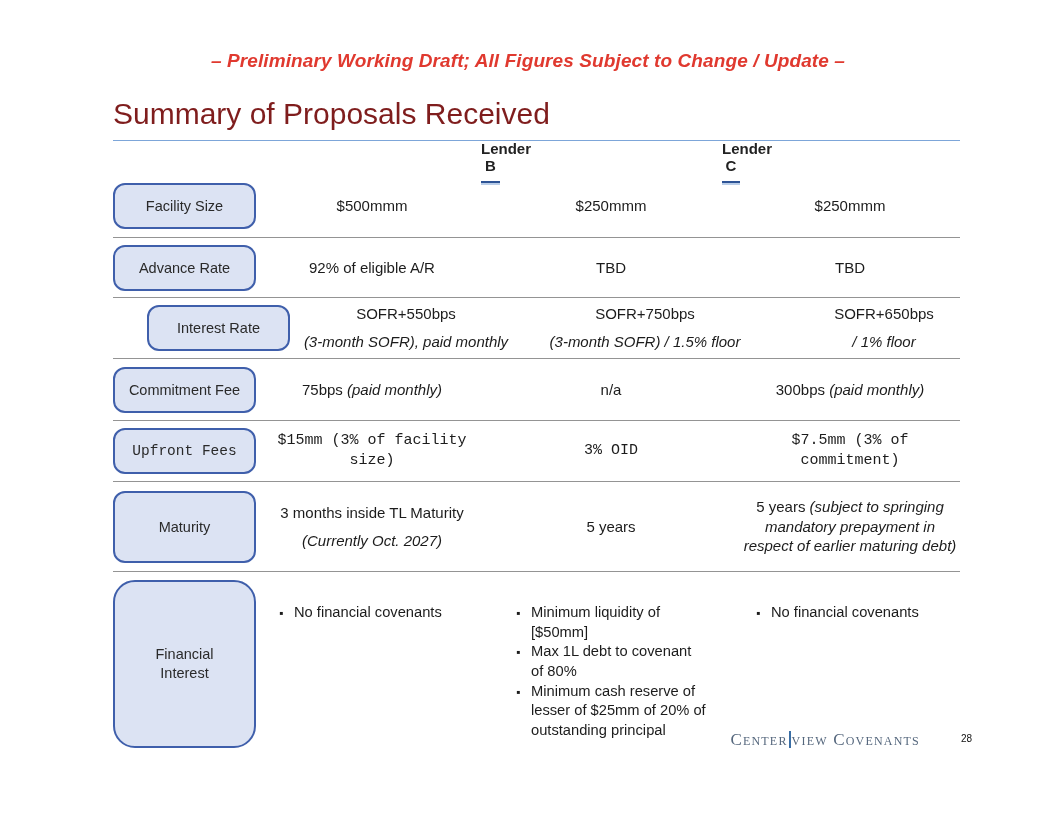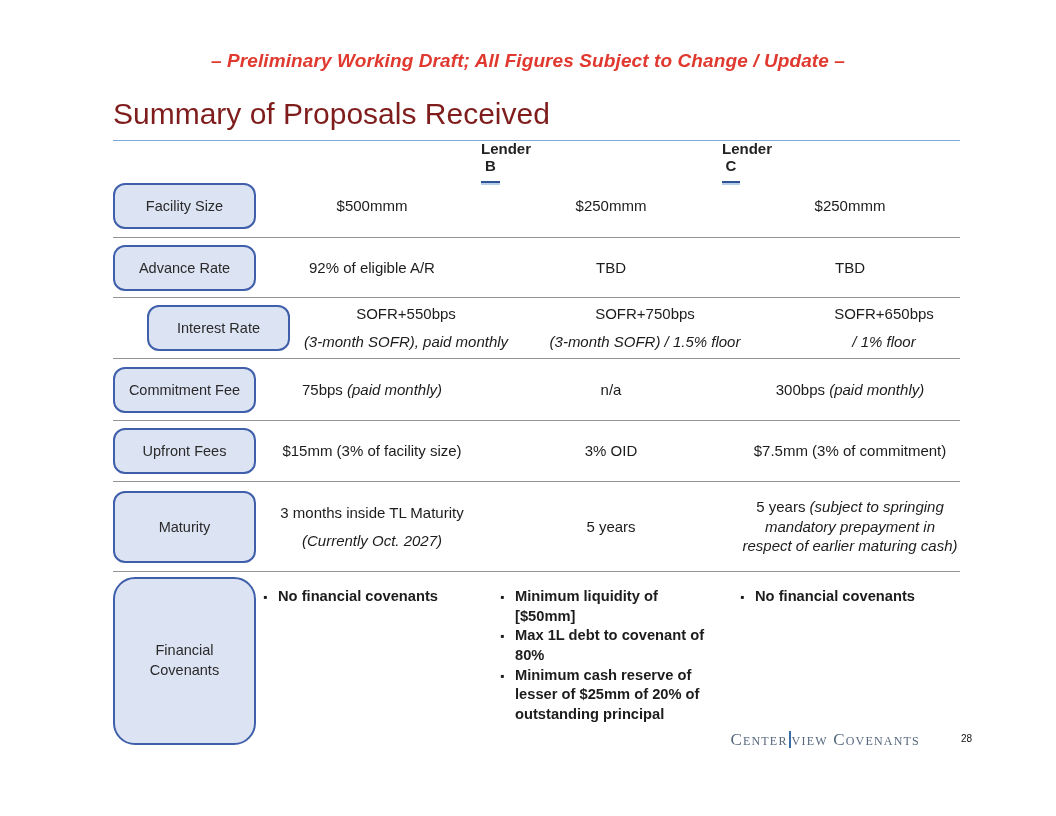--- a/index.html
+++ b/index.html
@@ -36,21 +36,21 @@
     text-align: center; font-weight: bold; font-size: 15px; color: #222;
     padding-bottom: 7px;
     border-bottom: 2px solid #2e5496;
     box-shadow: 0 2px 0 #b9cde8;
   }
   .row { border-bottom: 1px solid #949494; }
   .r1 { height: 62px; }
   .r2 { height: 59px; }
   .r3 { height: 60px; padding-left: 34px; }
   .r4 { height: 61px; }
-  .r5 { height: 60px; }
+  .r5 { height: 60px; font-family: Liberation Mono, monospace; }
   .r6 { height: 89px; }
   .r7 { height: 178px; border-bottom: none; align-items: start; }
 
   .label-cell { display: flex; justify-content: center; align-items: center; align-self: stretch; }
   .label-box {
     width: 143px; height: 46px; box-sizing: border-box;
     background: #dce3f3; border: 2px solid #3f5fab; border-radius: 12px;
     display: flex; align-items: center; justify-content: center;
     font-size: 14.5px; color: #2a2a2a; text-align: center;
   }
@@ -59,21 +59,21 @@
   .label-box .wrap-narrow { display: inline-block; max-width: 92px; line-height: 1.35; }
 
   .cell {
     text-align: center; font-size: 15px; line-height: 1.32; color: #1c1c1c;
     align-self: center;
   }
   .cell .note { font-style: italic; margin-top: 8px; }
   .note-inline { font-style: italic; }
 
   .cov { align-self: start; padding-top: 15px; text-align: left; }
-  .bullets { list-style: none; margin: 0; padding: 0; font-weight: bold; }
+  .bullets { list-style: none; margin: 16px; padding: 0; }
   .bullets li {
     position: relative; padding-left: 15px; font-size: 14.7px; line-height: 1.34;
     color: #1c1c1c;
   }
   .bullets li::before {
     content: "▪"; position: absolute; left: 0; top: 0; font-size: 12px; line-height: 1.7;
     color: #1c1c1c;
   }
 
   
@@ -197,27 +197,27 @@
         </div>
       </div>
       <div></div>
       <div class="cell">
         <div class="main">3 months inside TL Maturity</div>
         <div class="note">(Currently Oct. 2027)</div>
       </div>
       <div></div>
       <div class="cell"><span>5 years</span></div>
       <div></div>
-      <div class="cell"><span>5 years</span> <em class="note-inline">(subject to springing mandatory prepayment in respect of earlier maturing cash)</em></div>
+      <div class="cell"><span>5 years</span> <em class="note-inline">(subject to springing mandatory prepayment in respect of earlier maturing debt)</em></div>
     </div>
 
     <div class="grid-row row r7">
       <div class="label-cell">
         <div class="label-box xtall">
-          <span class="wrap-narrow">Financial Covenants</span>
+          <span class="wrap-narrow">Financial Interest</span>
         </div>
       </div>
       <div></div>
       <div class="cell cov">
         <ul class="bullets">
           <li><span>No financial covenants</span></li>
         </ul>
       </div>
       <div></div>
       <div class="cell cov">

